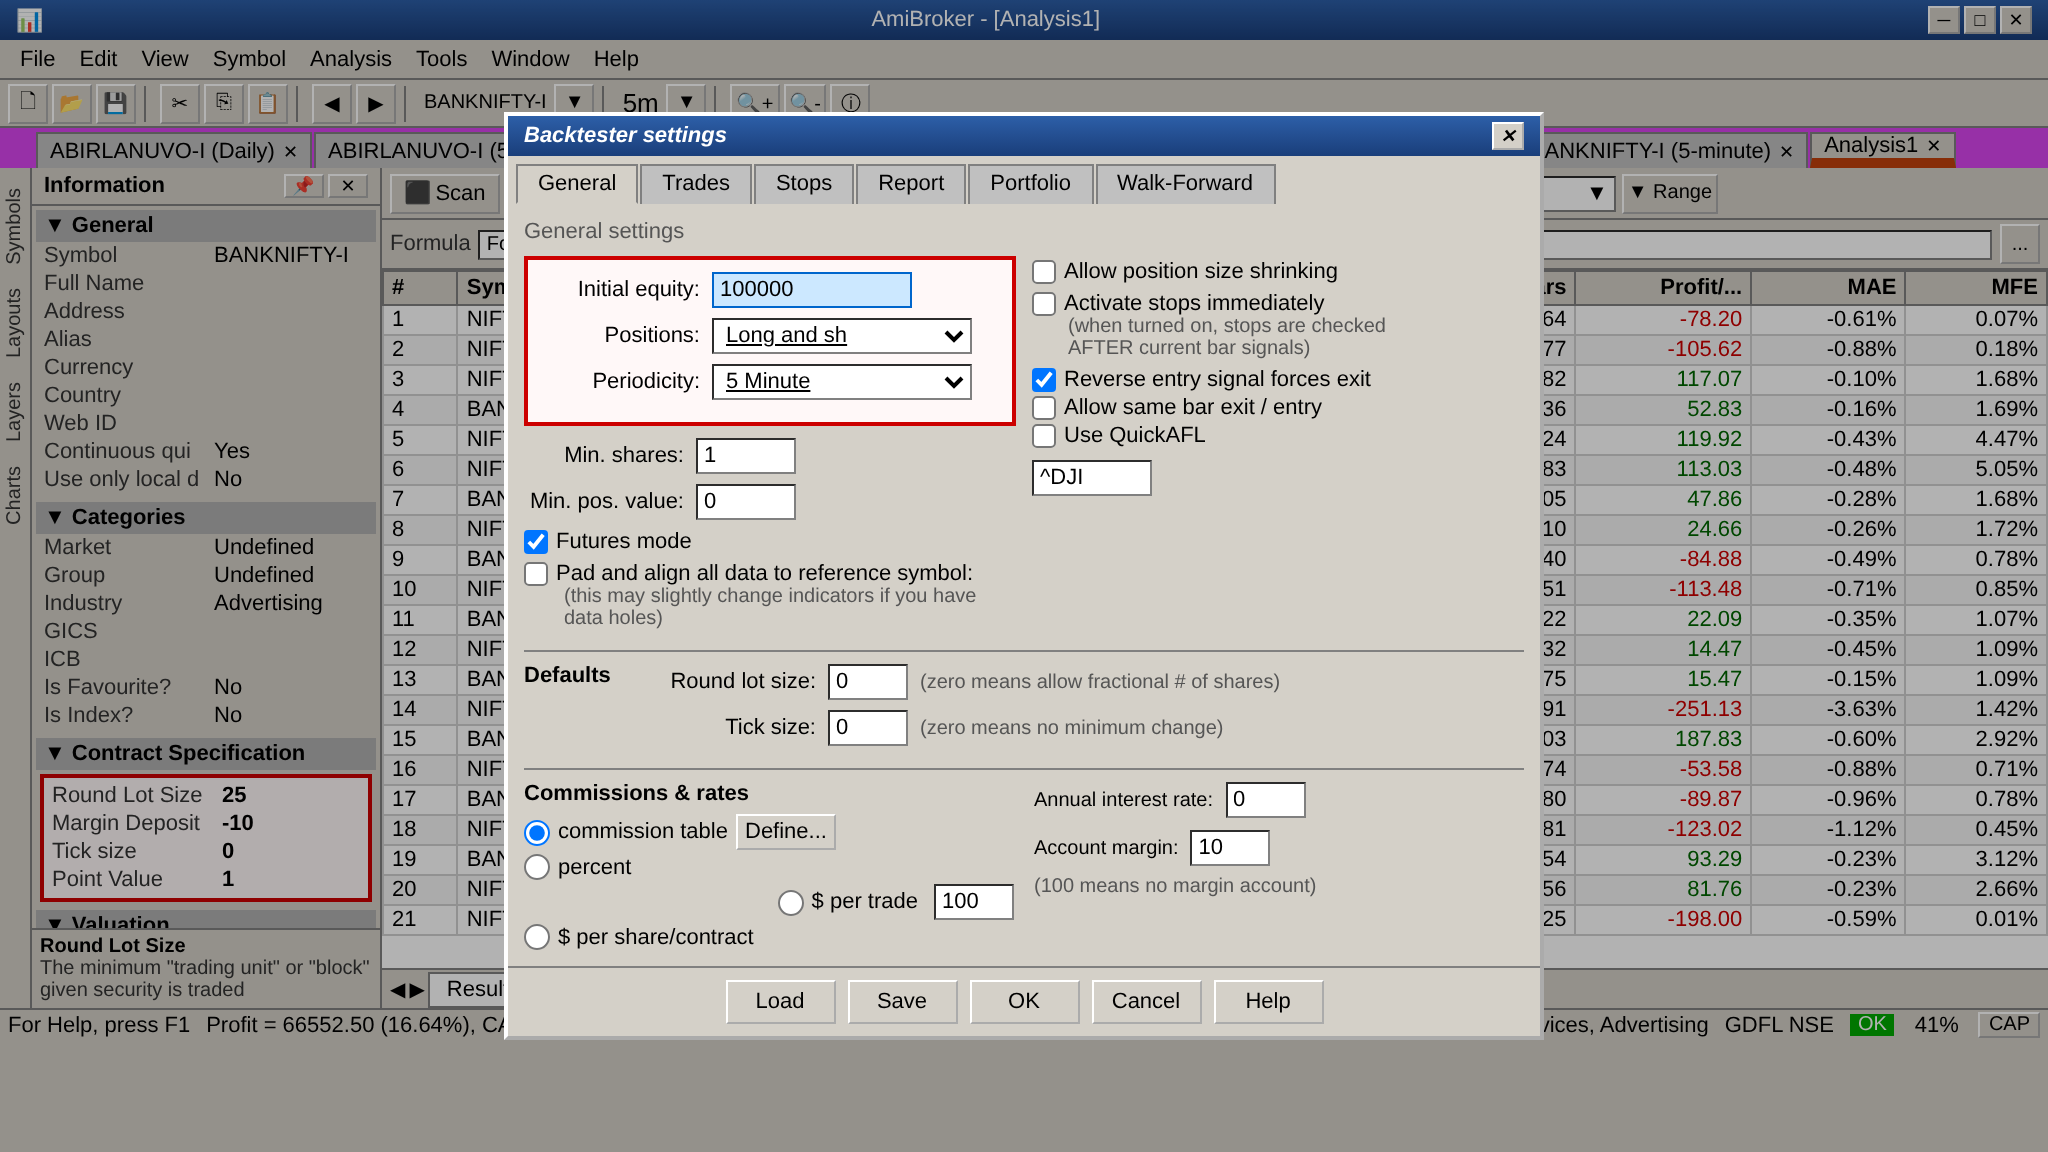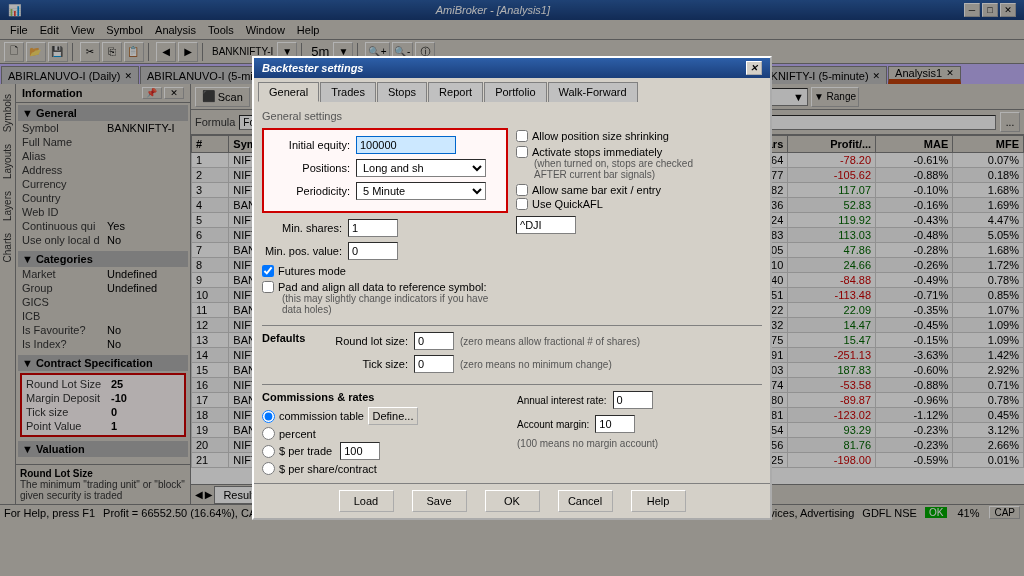--- a/index.html
+++ b/index.html
@@ -1,34 +1,34 @@
 <!DOCTYPE html>
 <html><head>
   <meta charset="utf-8">
   <style>
     * { box-sizing: border-box; margin: 0; padding: 0; font-family: 'Segoe UI', Tahoma, Arial, sans-serif; font-size: 11px; }
     body { background: #d4d0c8; overflow: hidden; width: 1024px; height: 576px; }
 
     
     .title-bar { background: linear-gradient(to bottom, #2d5fa8, #1a3e7a); color: white; height: 20px; display: flex; align-items: center; padding: 0 8px; justify-content: space-between; }
-    .title-bar-title { flex: 1; text-align: center; font-size: 11px; font-style: italic; }
+    .title-bar-title { flex: 1; text-align: center; font-size: 11px; }
     .title-bar-controls { display: flex; gap: 2px; }
     .title-btn { width: 16px; height: 14px; background: #d4d0c8; border: 1px outset #fff; font-size: 9px; display: flex; align-items: center; justify-content: center; cursor: pointer; color: #000; }
 
     
     .menu-bar { background: #d4d0c8; height: 20px; display: flex; align-items: center; padding: 0 4px; border-bottom: 1px solid #808080; }
     .menu-item { padding: 2px 6px; cursor: pointer; font-size: 11px; }
 
     
     .toolbar { background: #d4d0c8; height: 24px; display: flex; align-items: center; padding: 2px 4px; border-bottom: 1px solid #808080; gap: 2px; }
     .tb-btn { height: 20px; min-width: 20px; background: #d4d0c8; border: 1px outset #fff; font-size: 10px; display: flex; align-items: center; justify-content: center; cursor: pointer; padding: 0 2px; }
     .tb-sep { width: 4px; height: 18px; border-left: 1px solid #808080; margin: 0 2px; }
 
     
-    .tab-bar { background: #c4b5fd; height: 20px; display: flex; align-items: flex-end; padding: 0 1px; overflow: hidden; }
+    .tab-bar { background: #d946ef; height: 20px; display: flex; align-items: flex-end; padding: 0 18px; overflow: hidden; }
     .tab { height: 18px; padding: 0 6px; border: 1px solid #808080; border-bottom: none; background: #c0c0c0; display: flex; align-items: center; cursor: pointer; font-size: 10px; white-space: nowrap; margin-right: 1px; }
     .tab.active { background: #d4d0c8; border-bottom: 5px solid #c2410c; }
     .tab-close { margin-left: 4px; font-size: 9px; }
 
     
     .main-layout { display: flex; height: calc(576px - 20px - 20px - 24px - 20px - 22px - 16px); }
 
     
     .left-panel { width: 175px; background: #d4d0c8; border-right: 1px solid #808080; display: flex; flex-direction: column; }
     .panel-header { background: #d4d0c8; padding: 3px 6px; display: flex; justify-content: space-between; align-items: center; border-bottom: 1px solid #808080; }
@@ -87,30 +87,30 @@
     .modal-tab.active { background: #d4d0c8; border-bottom: 1px solid #d4d0c8; }
     .modal-content { padding: 8px; background: #d4d0c8; }
     .modal-section-title { font-size: 11px; color: #555; margin-bottom: 6px; }
 
     .form-row { display: flex; align-items: center; margin-bottom: 5px; gap: 6px; }
     .form-label { width: 80px; text-align: right; font-size: 11px; flex-shrink: 0; }
     .form-input { height: 18px; border: 1px inset #808080; background: white; padding: 0 3px; font-size: 11px; }
     .form-input.highlighted { background: #cce8ff; border: 1px solid #0066cc; }
     .form-input-wide { width: 100px; }
     .form-input-medium { width: 130px; }
-    .form-select { height: 18px; border: 1px inset #808080; background: white; padding: 0 2px; font-size: 11px; }
+    .form-select { height: 18px; border: 1px inset #808080; background: white; padding: 0 2px; font-size: 11px; text-decoration: underline; }
 
     .form-checkbox { display: flex; align-items: center; gap: 4px; }
     input[type=checkbox] { width: 12px; height: 12px; }
 
     .red-bordered { border: 2px solid #cc0000; padding: 6px; margin-bottom: 6px; background: #fff8f8; }
 
     .modal-section-divider { border-bottom: 1px solid #808080; margin: 6px 0; }
 
-    .modal-footer { display: flex; justify-content: center; gap: 18px; padding: 6px 8px; border-top: 1px solid #808080; }
+    .modal-footer { display: flex; justify-content: center; gap: 6px; padding: 6px 8px; border-top: 1px solid #808080; }
     .modal-footer-btn { height: 22px; min-width: 55px; background: #d4d0c8; border: 1px outset #fff; cursor: pointer; font-size: 11px; display: flex; align-items: center; justify-content: center; }
 
     
     .sidebar-tabs { width: 16px; background: #d4d0c8; border-right: 1px solid #808080; display: flex; flex-direction: column; align-items: center; padding-top: 4px; }
     .sidebar-tab-icon { writing-mode: vertical-rl; transform: rotate(180deg); padding: 6px 2px; cursor: pointer; font-size: 10px; color: #333; }
   </style>
 </head>
 <body>
 
 <div class="title-bar">
@@ -215,25 +215,25 @@
         <div>
           <div class="info-row">
             <span class="info-label">Symbol</span>
             <span class="info-value">BANKNIFTY-I</span>
           </div>
           <div class="info-row">
             <span class="info-label">Full Name</span>
             <span class="info-value"></span>
           </div>
           <div class="info-row">
+            <span class="info-label">Address</span>
+            <span class="info-value"></span>
+          </div>
+          <div class="info-row">
             <span class="info-label">Alias</span>
-            <span class="info-value"></span>
-          </div>
-          <div class="info-row">
-            <span class="info-label">Address</span>
             <span class="info-value"></span>
           </div>
           <div class="info-row">
             <span class="info-label">Currency</span>
             <span class="info-value"></span>
           </div>
           <div class="info-row">
             <span class="info-label">Country</span>
             <span class="info-value"></span>
           </div>
@@ -257,20 +257,24 @@
           <span>▼</span>
           <span>Categories</span>
         </div>
         <div class="info-row">
           <span class="info-label">Market</span>
           <span class="info-value">Undefined</span>
         </div>
         <div class="info-row">
           <span class="info-label">Group</span>
           <span class="info-value">Undefined</span>
+        </div>
+        <div class="info-row">
+          <span class="info-label">Industry</span>
+          <span class="info-value">Advertising</span>
         </div>
         <div class="info-row">
           <span class="info-label">GICS</span>
           <span class="info-value"></span>
         </div>
         <div class="info-row">
           <span class="info-label">ICB</span>
           <span class="info-value"></span>
         </div>
         <div class="info-row">
@@ -732,20 +736,24 @@
             <span>Allow position size shrinking</span>
           </div>
           <div style="margin:4px 0;">
             <div class="form-checkbox">
               <input type="checkbox" style="">
               <span>Activate stops immediately</span>
             </div>
             <div style="margin-left:18px;font-size:10px;color:#555;">(when turned on, stops are checked<br>AFTER current bar signals)</div>
           </div>
           <div class="form-checkbox" style="margin:2px 0;">
+            <input type="checkbox" checked="" style="">
+            <span>Reverse entry signal forces exit</span>
+          </div>
+          <div class="form-checkbox" style="margin:2px 0;">
             <input type="checkbox" style="">
             <span>Allow same bar exit / entry</span>
           </div>
           <div class="form-checkbox" style="margin:2px 0;">
             <input type="checkbox" style="">
             <span>Use QuickAFL</span>
           </div>
           <div style="margin-top:6px;">
             <input type="text" class="form-input" style="width: 60px;" value="^DJI">
           </div>
@@ -777,21 +785,21 @@
           <div style="font-weight:bold;margin-bottom:4px;">Commissions &amp; rates</div>
           <div class="form-checkbox">
             <input type="radio" name="commtype" checked="" style="">
             <span>commission table</span>
             <button class="modal-footer-btn" style="min-width:50px;height:18px;">Define...</button>
           </div>
           <div class="form-checkbox" style="margin-top:2px;">
             <input type="radio" name="commtype" style="">
             <span>percent</span>
           </div>
-          <div class="form-checkbox" style="margin-top:2px;">
+          <div class="form-checkbox" style="margin-top:2px;justify-content:flex-end;">
             <input type="radio" name="commtype" style="">
             <span>$ per trade</span>
             <input type="text" class="form-input" style="width: 40px; margin-left: 4px;" value="100">
           </div>
           <div class="form-checkbox" style="margin-top:2px;">
             <input type="radio" name="commtype" style="">
             <span>$ per share/contract</span>
           </div>
         </div>
         <div style="flex:1;">

